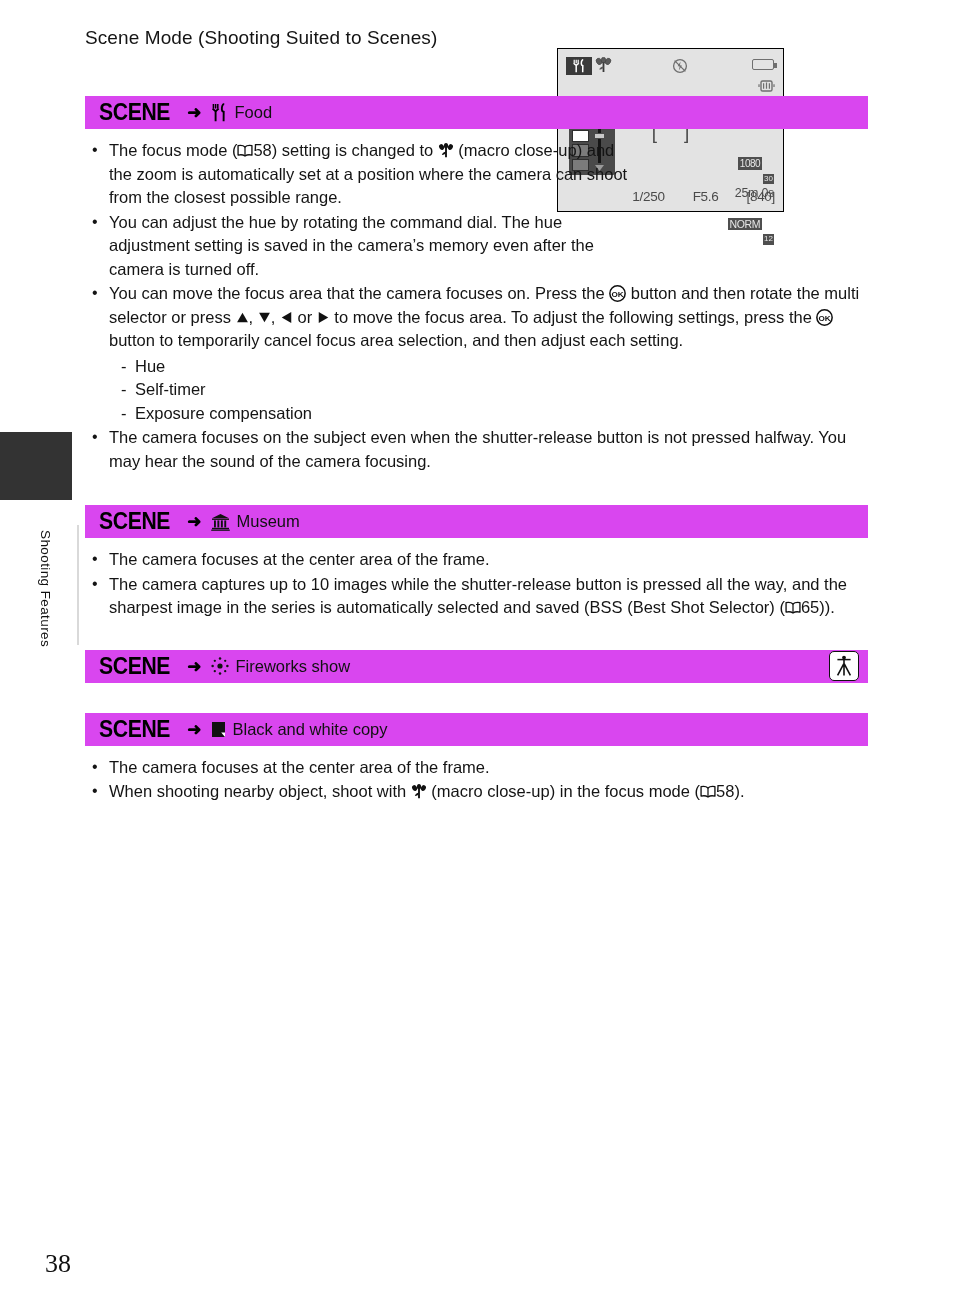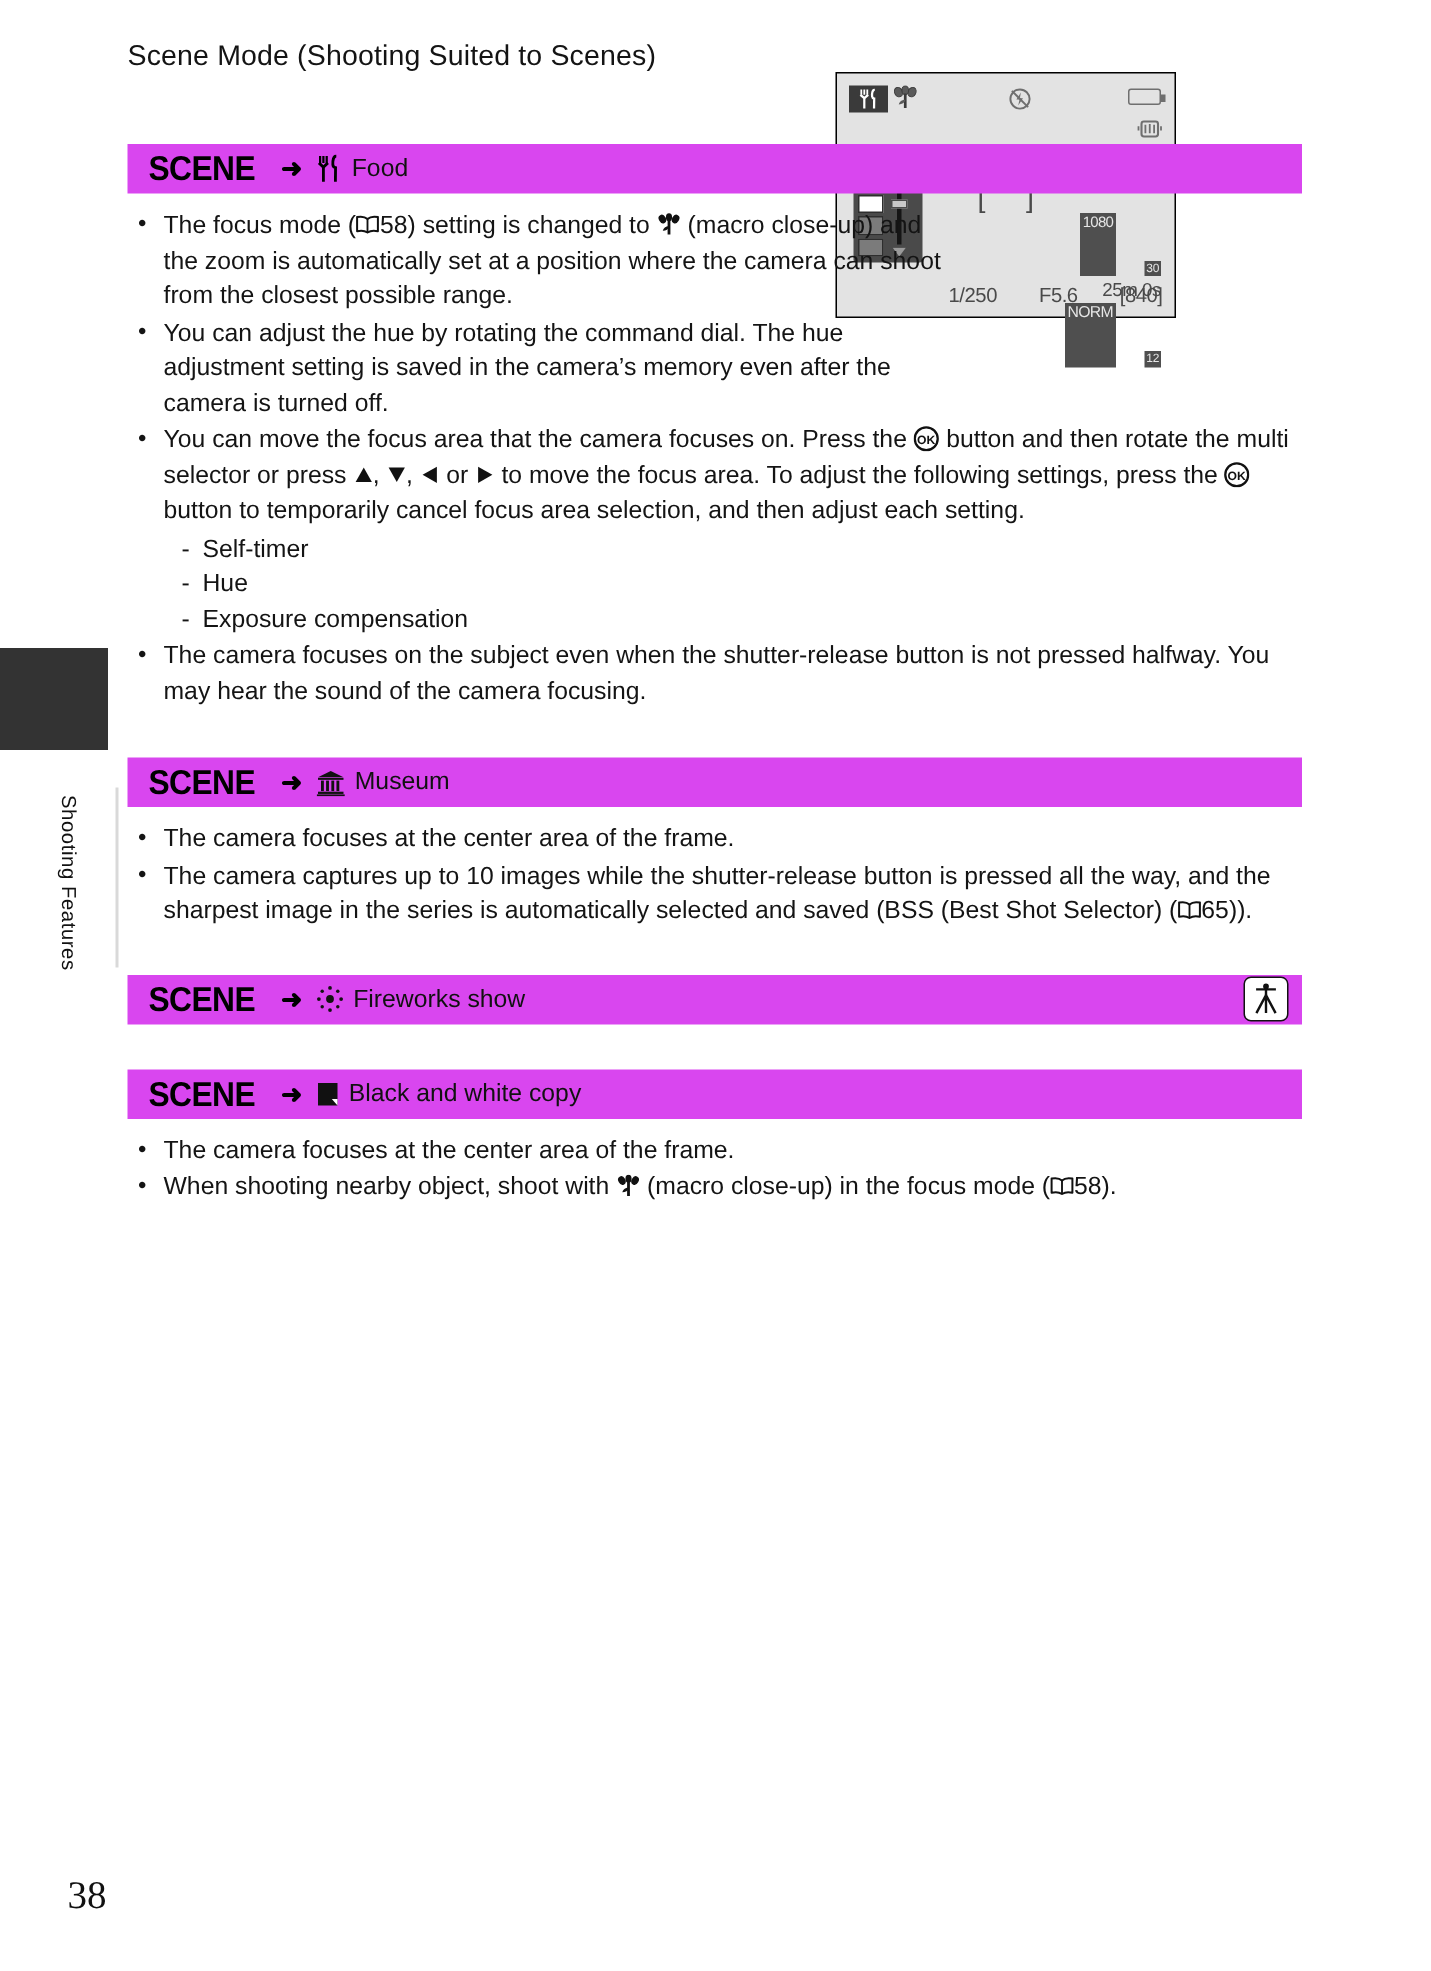--- a/index.html
+++ b/index.html
@@ -142,21 +142,21 @@
   .track .up{ top:0; clip-path:polygon(50% 0,100% 100%,0 100%); }
   .track .dn{ bottom:0; clip-path:polygon(0 0,100% 0,50% 100%); }
   .track .knob{ position:absolute; left:0; top:50%; margin-top:-3px;
     width:11px; height:6px; background:#c8c8c8; border:1px solid #4a4a4a;}
 
   .lcd-focus{ position:absolute; left:50%; top:68px; transform:translateX(-50%);
     display:flex; gap:27px; color:#4a4a4a; font-size:19px; line-height:1;}
 
   .lcd-right{ position:absolute; right:3px; top:87px;
     display:flex; flex-direction:column; align-items:flex-end; gap:2px;}
-  .tagbox{ display:flex; gap:19px; }
+  .tagbox{ display:flex; align-items:center; gap:1px; }
   .tag1080{ background:#4f4f4f; color:#e6e6e6; font-size:10px;
     padding:1px 2px; letter-spacing:-.5px; font-family:"Liberation Sans",sans-serif;}
   .tagsm{ background:#4f4f4f; color:#e6e6e6; font-size:8px; padding:1px;
     line-height:1.05; text-align:center;margin-top:32px;}
   .lcd-txt{ color:#4a4a4a; font-size:12.5px; letter-spacing:-.3px;
     font-family:"Liberation Sans",sans-serif;margin-left:12px; }
   .tagnorm{ background:#4f4f4f; color:#e6e6e6; font-size:10.5px; padding:0 2px;
     letter-spacing:-.4px;}
 
   .lcd-bottom{
@@ -307,22 +307,22 @@
               </svg></span>, <span class="ico tri"><svg class="tri" viewBox="0 0 12 12">
                 <path d="M6 10.4 L1 1.6 L11 1.6Z" fill="#111"></path>
               </svg></span>, <span class="ico tri"><svg class="tri" viewBox="0 0 12 12">
                 <path d="M1.6 6 L10.4 1 L10.4 11Z" fill="#111"></path>
               </svg></span> or <span class="ico tri"><svg class="tri" viewBox="0 0 12 12">
                 <path d="M10.4 6 L1.6 11 L1.6 1Z" fill="#111"></path>
               </svg></span> to move the focus area. To adjust the following settings, press the <span class="ico okbtn"><svg class="okbtn" viewBox="0 0 18 18">
                 <circle cx="9" cy="9" r="8.1" fill="none" stroke="#111" stroke-width="1.6"></circle>
                 <text x="9" y="12.4" font-size="8.6" font-family="Liberation Sans, sans-serif" font-weight="bold" text-anchor="middle" fill="#111">OK</text>
               </svg></span> button to temporarily cancel focus area selection, and then adjust each setting.<ul class="sub">
+              <li>Hue</li>
               <li>Self-timer</li>
-              <li>Hue</li>
               <li>Exposure compensation</li>
             </ul></li>
           <li>The camera focuses on the subject even when the shutter-release button is not pressed halfway. You may hear the sound of the camera focusing.</li>
         </ul>
       </div>
       <div style="margin-top: 32px;">
         <div class="sec-head">
           <span class="scene-word">SCENE</span>
           <span class="arrow">➜</span>
           <span class="ico mode-ico">

